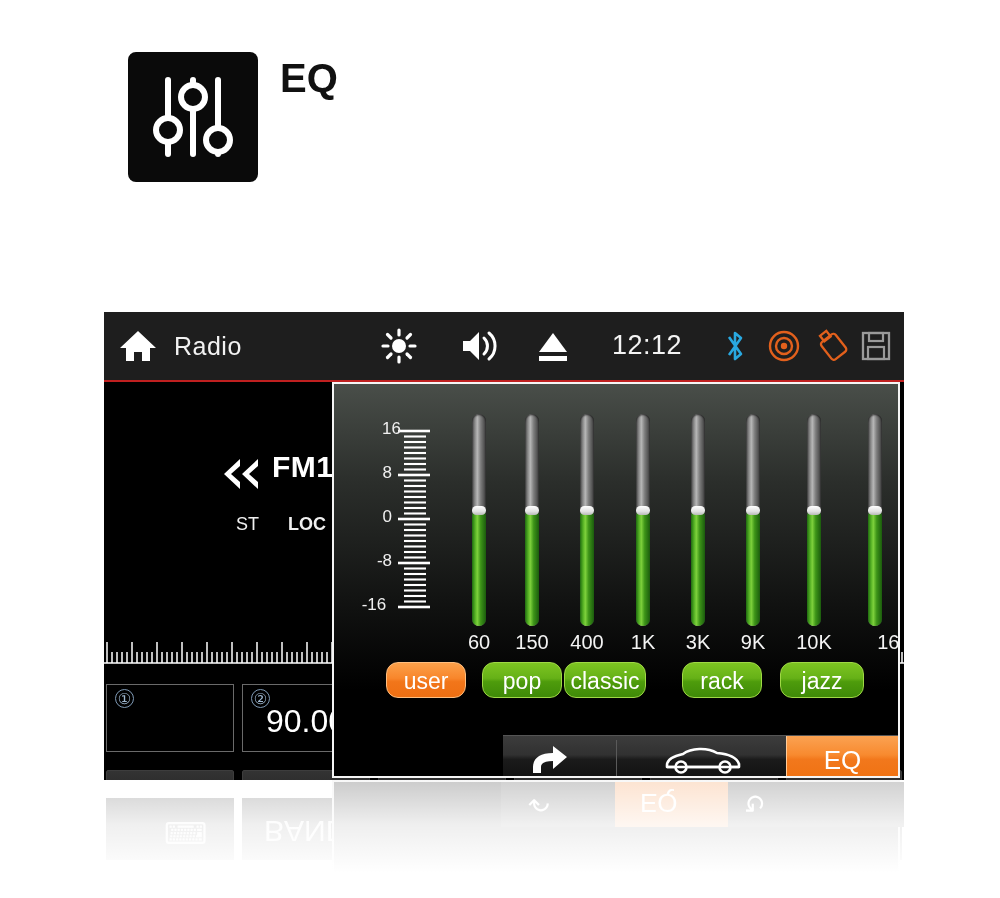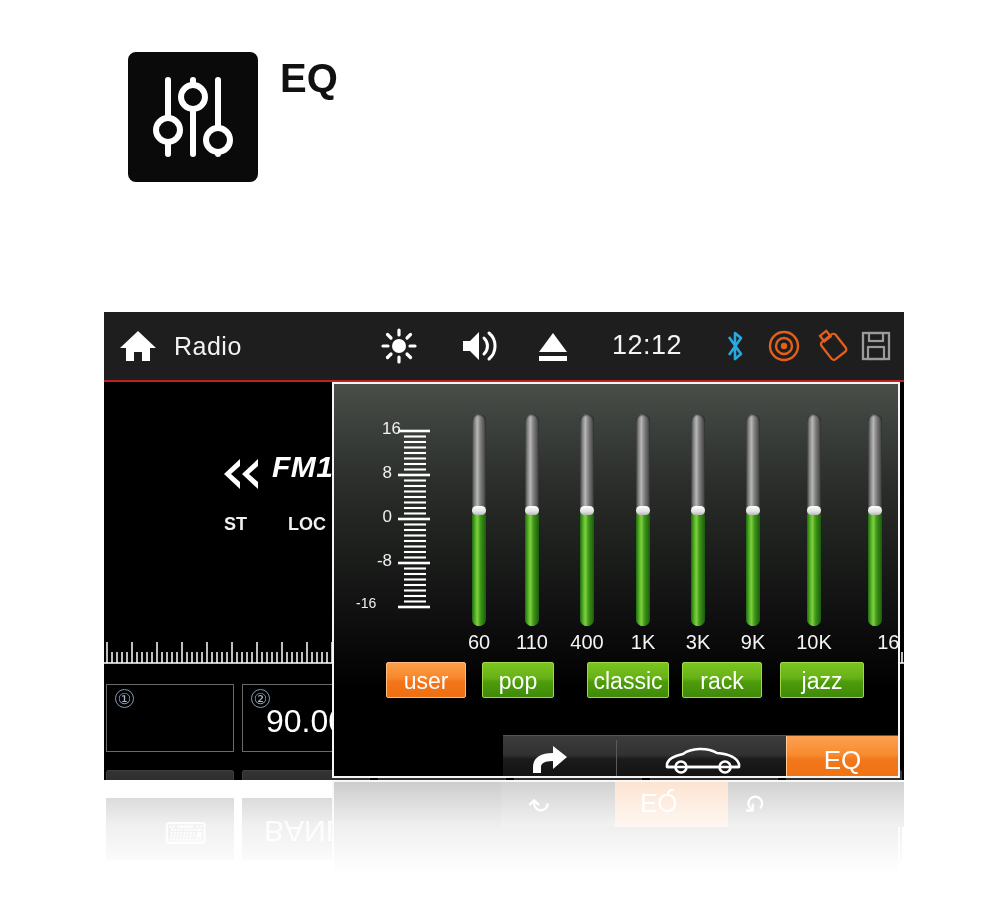--- a/index.html
+++ b/index.html
@@ -113,27 +113,26 @@
     left: 114px; top: 72px;
     width: 46px; height: 40px;
   }
   #fm-band {
     position: absolute;
     left: 168px; top: 68px;
     font-size: 30px;
     font-weight: bold;
     color: #fff;
     letter-spacing: 0.5px;
-    font-style: italic;
   }
   #st-label {
     position: absolute;
-    left: 120px; top: 132px;
+    left: 132px; top: 132px;
     font-size: 18px;
-    font-weight: bold;
+    font-weight: normal;
     color: #f0f0f0;
   }
   #loc-label {
     position: absolute;
     left: 184px; top: 132px;
     font-size: 18px;
     font-weight: bold;
     color: #f0f0f0;
   }
   #tuner-scale {
@@ -228,21 +227,21 @@
     font-size: 20px;
     color: #f4f4f4;
     text-align: center;
     width: 60px;
     font-family: "Liberation Sans", sans-serif;
   }
   .eq-preset {
     position: absolute;
     top: 278px;
     height: 36px;
-    border-radius: 2px;
+    border-radius: 12px;
     font-size: 23px;
     color: #ffffff;
     text-align: center;
     line-height: 36px;
     box-sizing: border-box;
   }
   .eq-preset.green {
     background: linear-gradient(180deg,#7dc421 0%, #66b117 45%, #4e9c0c 55%, #3f8a08 100%);
     border: 1px solid #9fd845;
   }
@@ -667,21 +666,21 @@
             <line x1="48" x2="70" y1="168.5" y2="168.5" stroke="#ffffff" stroke-width="2.1"></line>
             <line x1="48" x2="70" y1="174" y2="174" stroke="#ffffff" stroke-width="2.1"></line>
             <line x1="48" x2="70" y1="179.5" y2="179.5" stroke="#ffffff" stroke-width="2.1"></line>
           </g>
       </svg>
       <div style="position:absolute;left:0;top:0;width:40px;">
         <div style="position:absolute;left:9px;top:-3px;width:36px;text-align:right;font-size:17px;color:#f0f0f0;">16</div>
         <div style="position:absolute;left:0;top:41px;width:36px;text-align:right;font-size:17px;color:#f0f0f0;">8</div>
         <div style="position:absolute;left:0;top:85px;width:36px;text-align:right;font-size:17px;color:#f0f0f0;">0</div>
         <div style="position:absolute;left:0;top:129px;width:36px;text-align:right;font-size:17px;color:#f0f0f0;">-8</div>
-        <div style="position:absolute;left:0;top:173px;width:36px;text-align:left;font-size:14px;color:#f0f0f0;">-16</div>
+        <div style="position:absolute;left:0;top:173px;width:36px;text-align:center;font-size:17px;color:#f0f0f0;">-16</div>
       </div>
     </div>
 
     <div class="eq-slider" style="left:138px">
       <div class="eq-track"></div>
       <div class="eq-fill" style="top:95px;height:117px"></div>
       <div class="eq-knob" style="top:92px"></div>
     </div>
     <div class="eq-slider" style="left:191px">
       <div class="eq-track"></div>
@@ -713,31 +712,31 @@
       <div class="eq-fill" style="top:95px;height:117px"></div>
       <div class="eq-knob" style="top:92px"></div>
     </div>
     <div class="eq-slider" style="left:534px">
       <div class="eq-track"></div>
       <div class="eq-fill" style="top:95px;height:117px"></div>
       <div class="eq-knob" style="top:92px"></div>
     </div>
 
     <div class="eq-freq" style="left:115px">60</div>
-    <div class="eq-freq" style="left:168px">110</div>
+    <div class="eq-freq" style="left:168px">150</div>
     <div class="eq-freq" style="left:223px">400</div>
     <div class="eq-freq" style="left:279px">1K</div>
     <div class="eq-freq" style="left:334px">3K</div>
     <div class="eq-freq" style="left:389px">9K</div>
     <div class="eq-freq" style="left:450px">10K</div>
     <div class="eq-freq" style="left:531px">16K</div>
 
     <div class="eq-preset orange" style="left:52px;width:80px">user</div>
-    <div class="eq-preset green" style="left:148px;width:72px">pop</div>
-    <div class="eq-preset green" style="left:253px;width:82px">classic</div>
+    <div class="eq-preset green" style="left:148px;width:80px">pop</div>
+    <div class="eq-preset green" style="left:230px;width:82px">classic</div>
     <div class="eq-preset green" style="left:348px;width:80px">rack</div>
     <div class="eq-preset green" style="left:446px;width:84px">jazz</div>
 
     <div id="eq-toolbar">
 
       <div class="tb-cell" style="left:0;width:113px">
         <svg width="113" height="45" viewBox="0 0 113 45">
           <path d="M56 10 L56 17 C42 17 36 23 36 31 L36 37 L44 37 L44 31 C44 27 48 25 56 25 L56 33 L70 21 Z" fill="#ffffff" transform="translate(-6,0)"></path>
         </svg>
       </div>

